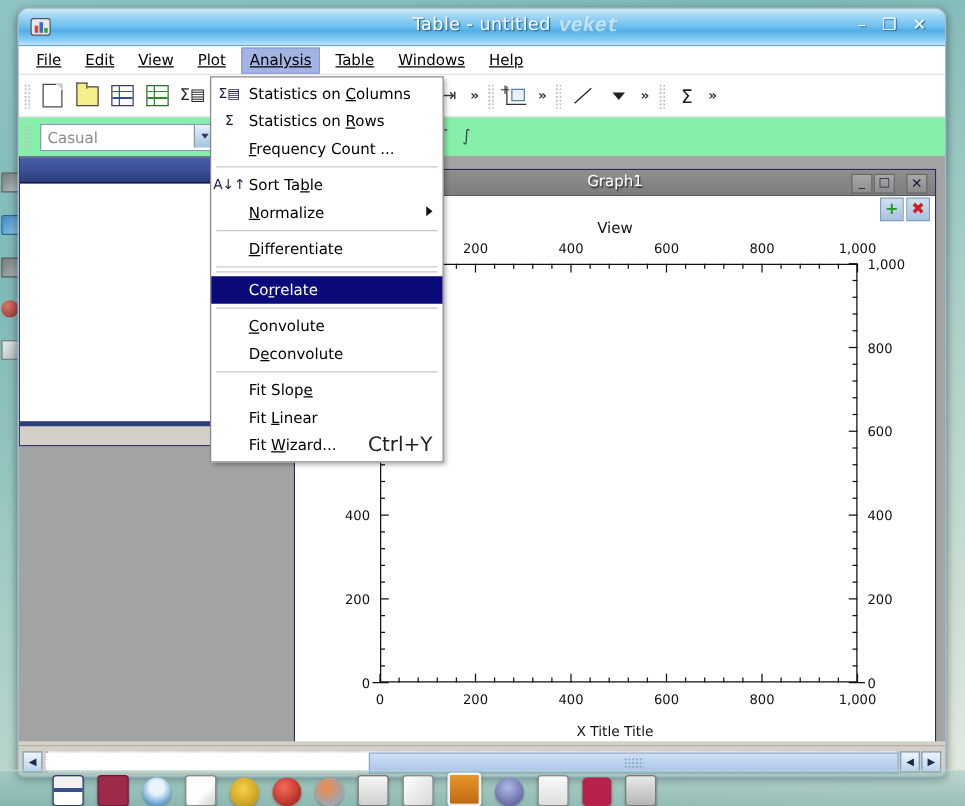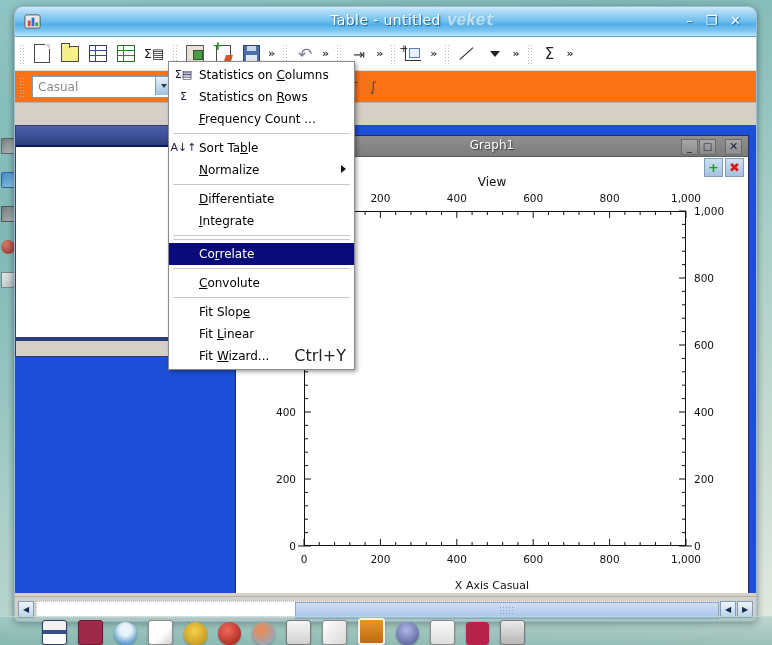--- a/index.html
+++ b/index.html
@@ -95,21 +95,21 @@
   }
   .menu-item u { text-decoration: underline; }
 
   
   #toolbar1 {
     position: relative; height: 33px; background: #ffffff;
     border-bottom: 1px solid #e0ded8;
     display: flex; align-items: center;
   }
   #toolbar2 {
-    position: relative; height: 31px; background: #f97316;
+    position: relative; height: 31px; background: #86efac;
     border-bottom: 1px solid #b8b5ae;
     display: flex; align-items: center;
   }
   .grip {
     width: 5px; height: 20px; margin: 0 4px;
     background-image: radial-gradient(#bdbdbd 38%, transparent 40%);
     background-size: 3px 3px;
     cursor: move; flex: none;
   }
   .tb-btn {
@@ -167,21 +167,21 @@
     border-left: 1px solid #7f9db9;
     display: flex; align-items: center; justify-content: center;
   }
   #style-combo .arrow i {
     width:0;height:0;border-left:3px solid transparent;border-right:3px solid transparent;border-top:4px solid #2a3a5a;display:block;
   }
 
   
   #mdi {
     position: absolute; left: 0; right: 0; top: 118px; bottom: 28px;
-    background: #1d4ed8;
+    background: #a3a3a3;
     overflow: hidden;
   }
 
   
   #table-window {
     position: absolute; left: 0px; top: 0px; width: 155px; height: 230px;
     background: #d4d0c8;
     border: 1px solid #3a3a6a;
   }
   #table-window .tw-title {
@@ -367,20 +367,30 @@
       <rect x="9" y="6" width="3" height="9" fill="#3a6ad0"></rect>
       <rect x="13" y="11" width="3" height="4" fill="#3aa03a"></rect>
     </svg>
     <div id="title-text">Table - untitled</div>
     <div id="watermark">veket</div>
     <div class="winbtn" id="btn-min">–</div>
     <div class="winbtn" id="btn-max">❐</div>
     <div class="winbtn" id="btn-close">✕</div>
   </div>
 
+  <div id="menubar">
+    <span class="menu-item"><u>File</u></span>
+    <span class="menu-item"><u>Edit</u></span>
+    <span class="menu-item"><u>View</u></span>
+    <span class="menu-item"><u>Plot</u></span>
+    <span class="menu-item active"><u>Analysis</u></span>
+    <span class="menu-item"><u>Table</u></span>
+    <span class="menu-item"><u>Windows</u></span>
+    <span class="menu-item"><u>Help</u></span>
+  </div>
 
   <div id="toolbar1">
     <div class="grip"></div>
     <div class="tb-btn">
         <span class="ic-page"></span>
       </div>
     <div class="tb-btn">
         <span class="ic-folder"></span>
       </div>
     <div class="tb-btn">
@@ -465,21 +475,21 @@
       </div>
 
       <div id="graph-tools">
         <div class="gtool plus">+</div>
         <div class="gtool cross">✖</div>
       </div>
 
       <div id="plot-canvas">
         <div id="plot-title">View</div>
         <div id="plot-frame"></div>
-        <div id="x-axis-title">X Axis Casual</div>
+        <div id="x-axis-title">X Title Title</div>
         <svg id="axes-overlay" style="position:absolute;left:0;top:0;width:100%;height:100%;pointer-events:none;" viewBox="0 0 512 447">
             <line x1="68" y1="389" x2="68" y2="382" stroke="#111" stroke-width="1"></line>
             <line x1="68" y1="54" x2="68" y2="61" stroke="#111" stroke-width="1"></line>
             <text x="68" y="406" font-size="10.5" font-family="&quot;DejaVu Sans&quot;, sans-serif" fill="#111" text-anchor="middle">0</text>
             <text x="68" y="45" font-size="10.5" font-family="&quot;DejaVu Sans&quot;, sans-serif" fill="#111" text-anchor="middle">0</text>
             <line x1="83.28" y1="389" x2="83.28" y2="385" stroke="#111" stroke-width="1"></line>
             <line x1="83.28" y1="54" x2="83.28" y2="58" stroke="#111" stroke-width="1"></line>
             <line x1="98.56" y1="389" x2="98.56" y2="385" stroke="#111" stroke-width="1"></line>
             <line x1="98.56" y1="54" x2="98.56" y2="58" stroke="#111" stroke-width="1"></line>
             <line x1="113.84" y1="389" x2="113.84" y2="385" stroke="#111" stroke-width="1"></line>
@@ -622,26 +632,26 @@
 
   <div id="analysis-menu">
       <div class="mi"><span class="mi-icon">Σ▤</span><span>Statistics on <u>C</u>olumns</span></div>
       <div class="mi"><span class="mi-icon">Σ</span><span>Statistics on <u>R</u>ows</span></div>
       <div class="mi"><span><u>F</u>requency Count ...</span></div>
       <div class="msep"></div>
       <div class="mi"><span class="mi-icon">A↓↑</span><span>Sort Ta<u>b</u>le</span></div>
       <div class="mi"><span><u>N</u>ormalize</span><span class="submark"></span></div>
       <div class="msep"></div>
       <div class="mi"><span><u>D</u>ifferentiate</span></div>
-      <div class="mi"><span><u>I</u>ntegrate</span></div>
       <div class="msep"></div>
       <div class="msep"></div>
       <div class="mi sel"><span>Co<u>r</u>relate</span></div>
       <div class="msep"></div>
       <div class="mi"><span><u>C</u>onvolute</span></div>
+      <div class="mi"><span>D<u>e</u>convolute</span></div>
       <div class="msep"></div>
       <div class="mi"><span>Fit Slop<u>e</u></span></div>
       <div class="mi"><span>Fit <u>L</u>inear</span></div>
       <div class="mi"><span>Fit <u>W</u>izard...</span><span class="shortcut">Ctrl+Y</span></div>
     </div>
 
 </div>
 
 <div id="dock">
   <div class="dock-ic dk1"></div>

